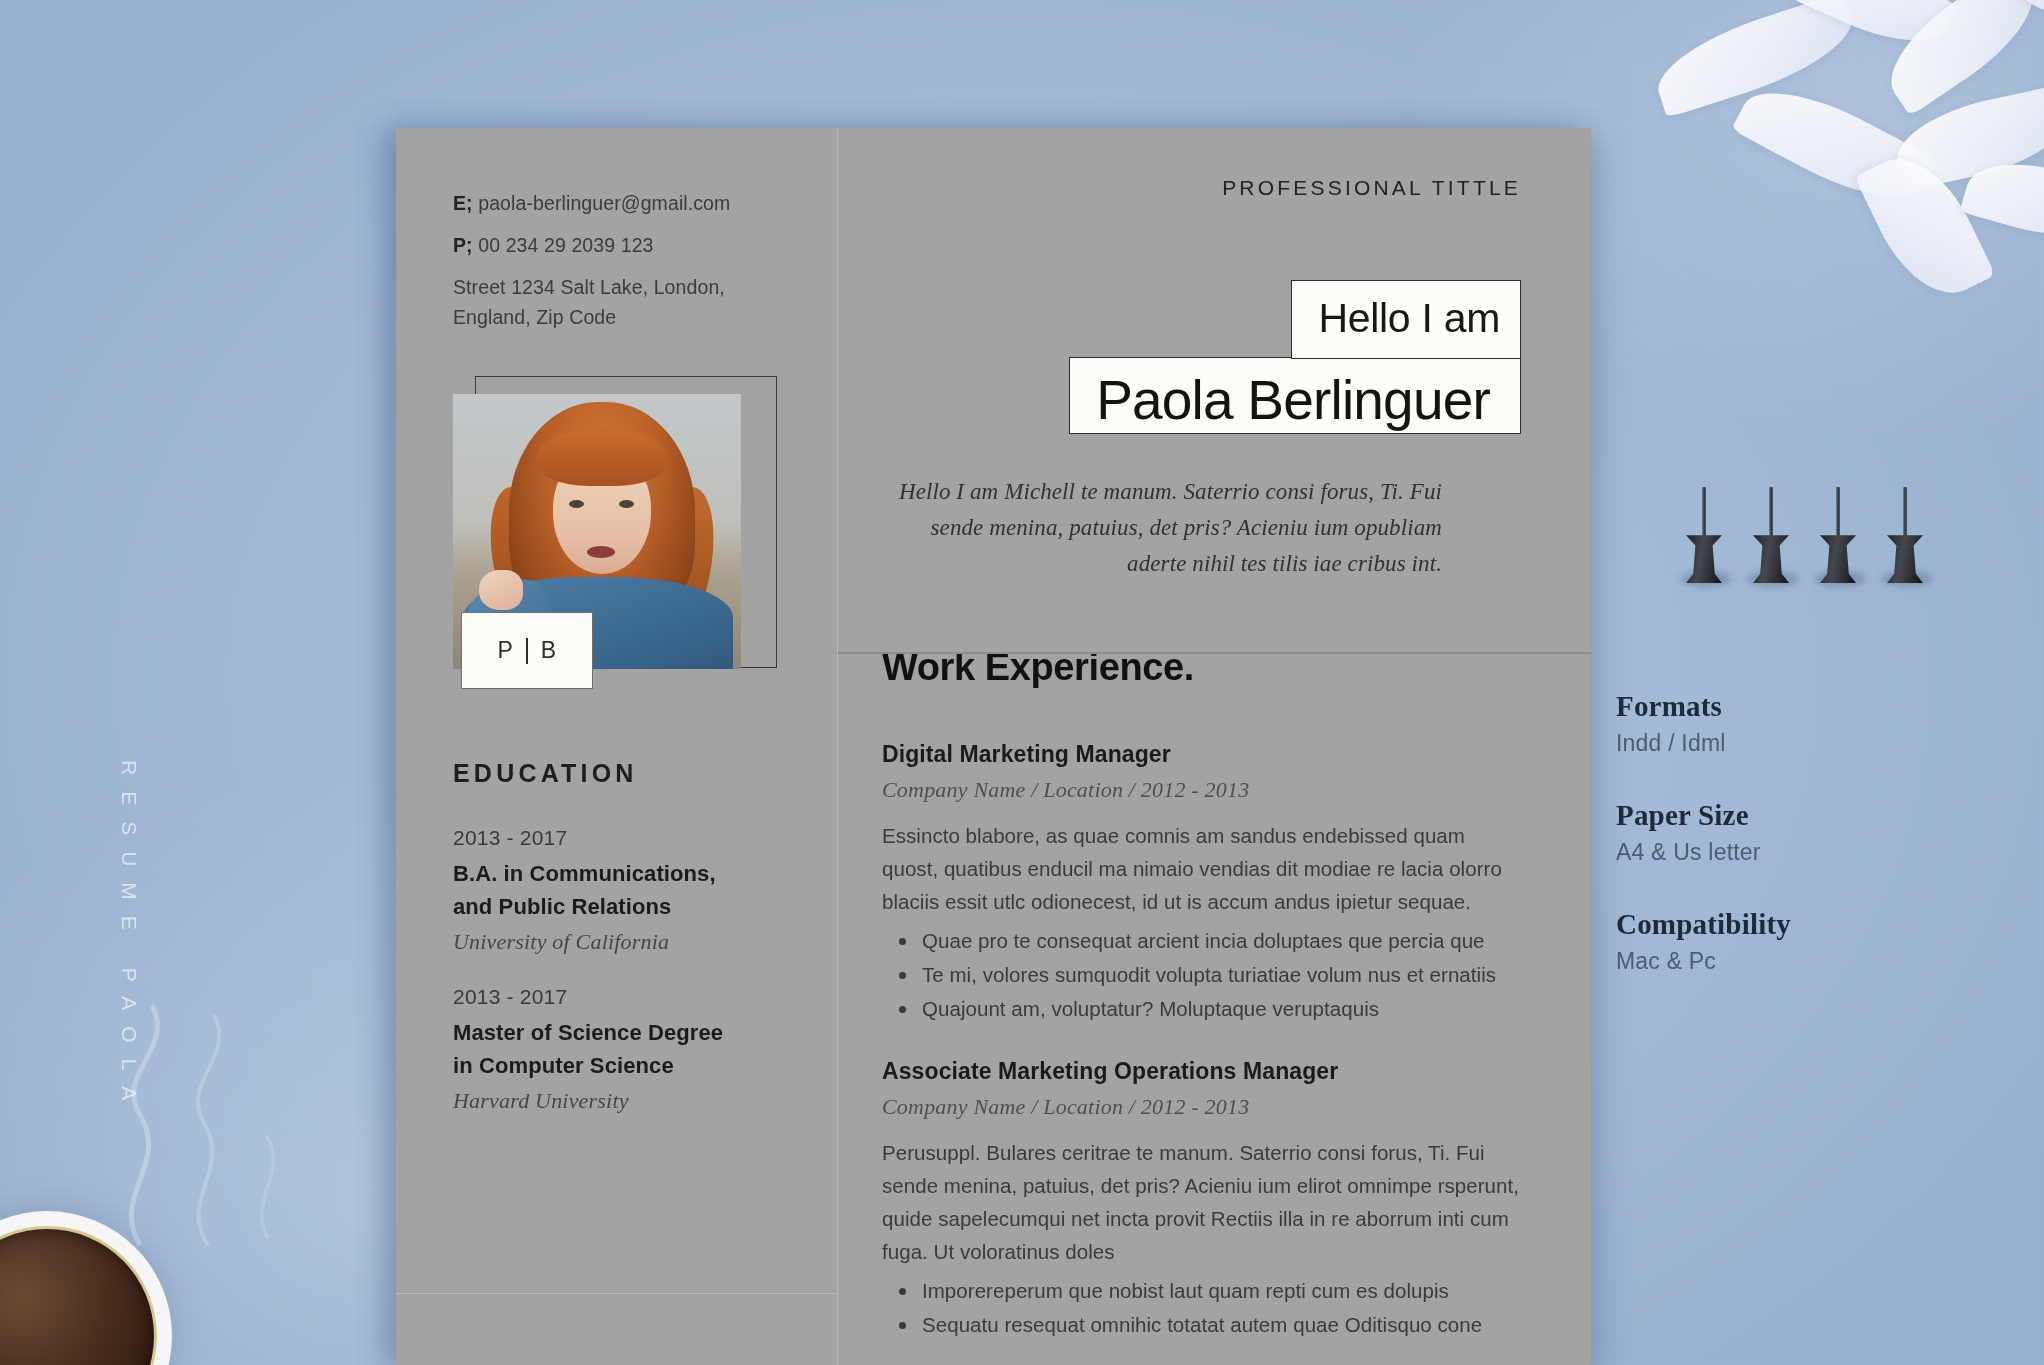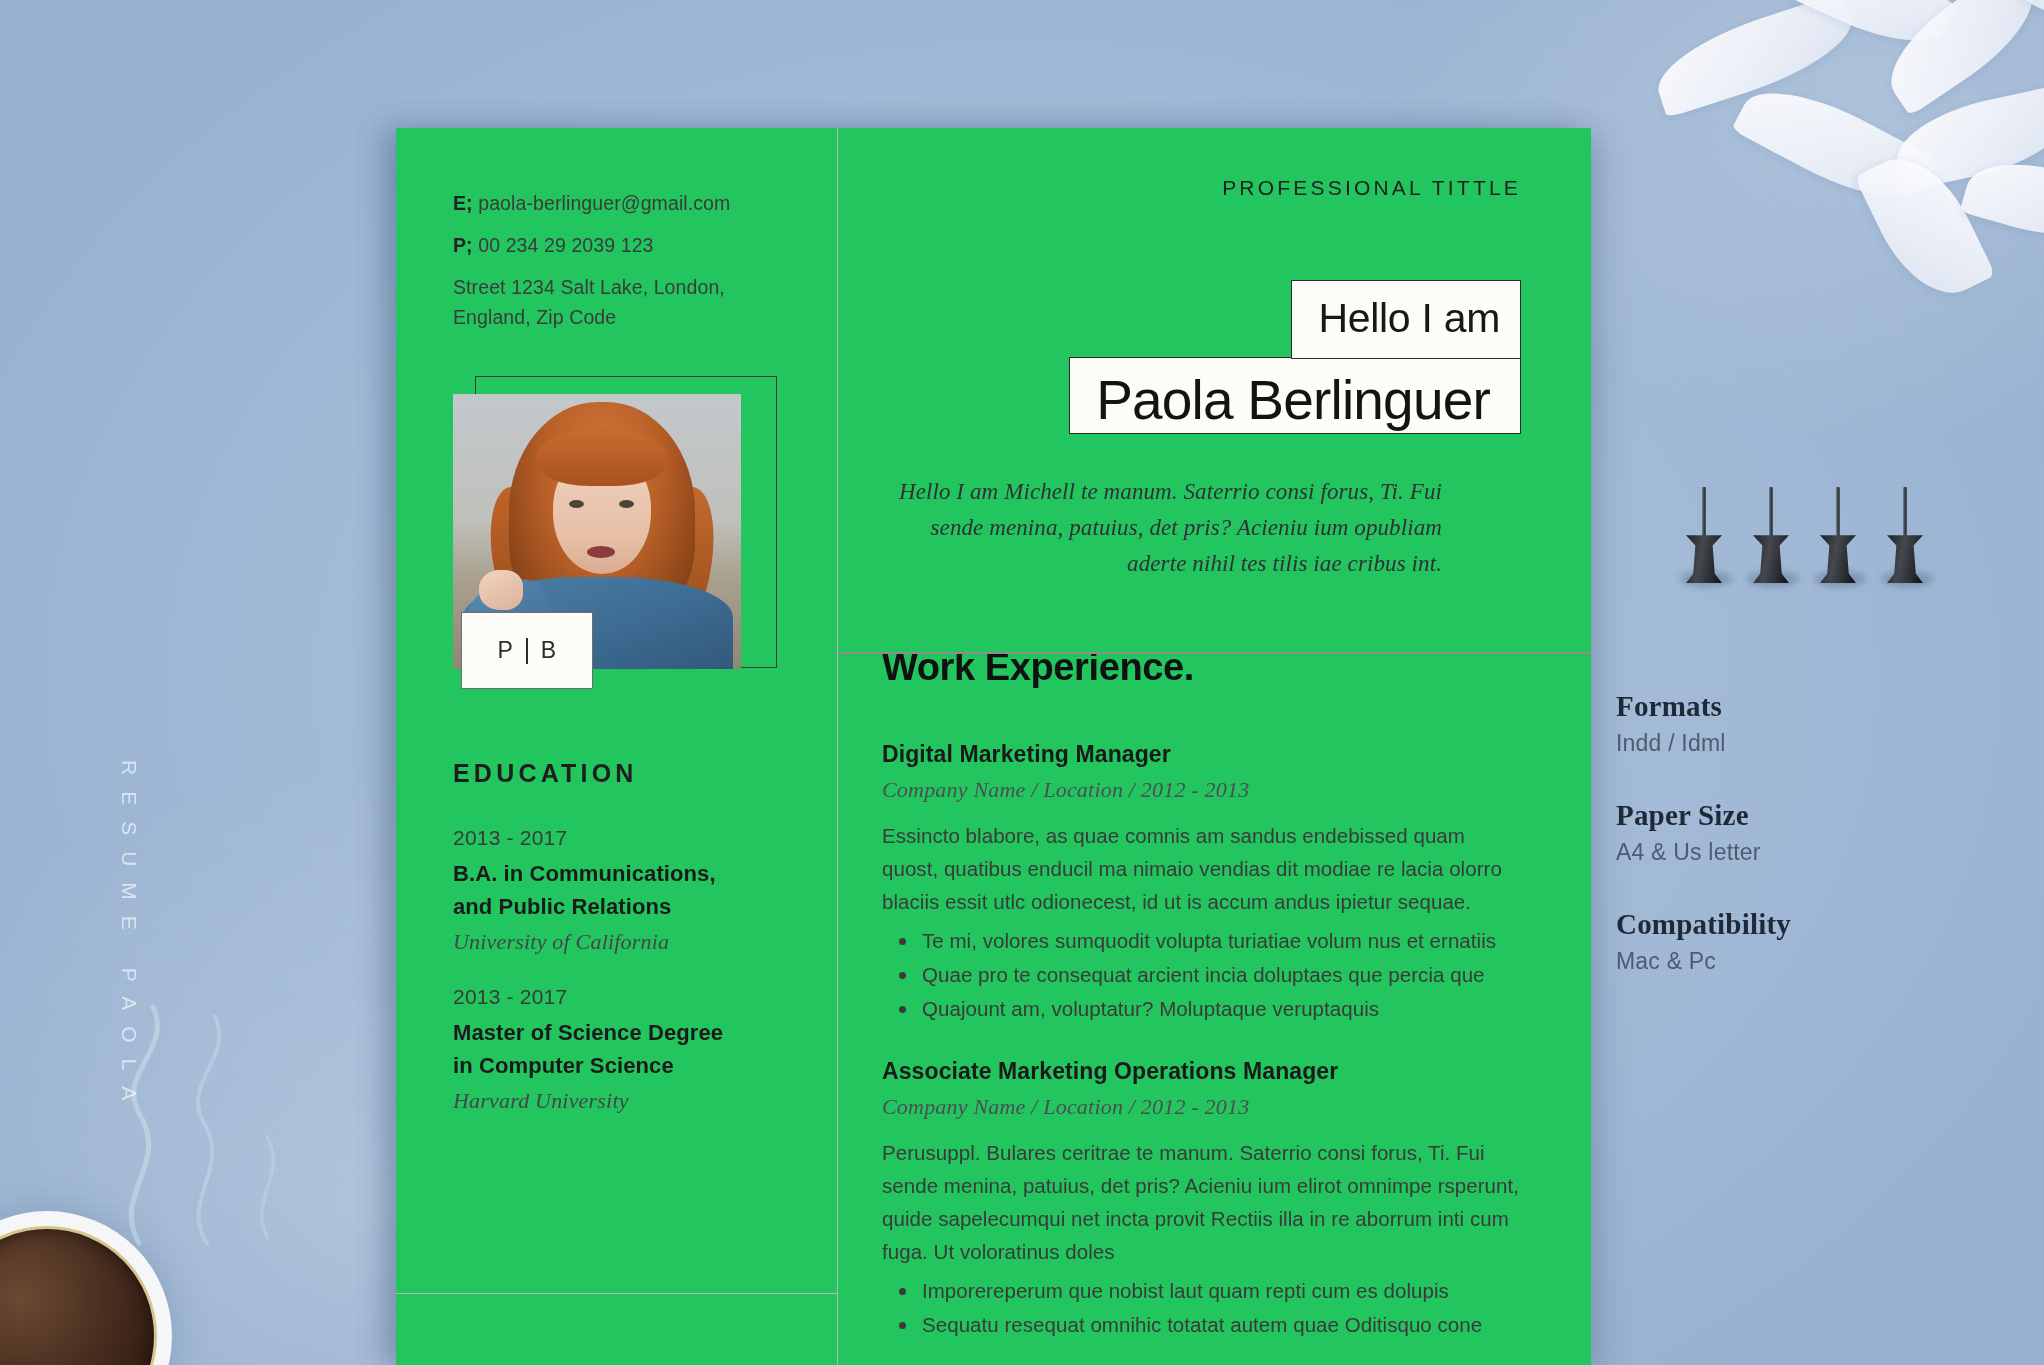--- a/index.html
+++ b/index.html
@@ -136,21 +136,21 @@
     font-size: 23px;
     color: #4e5c6e;
     letter-spacing: .2px;
   }
 
   
   #resume-page {
     position: absolute;
     left: 396px; top: 128px;
     width: 1195px; height: 1237px;
-    background: #22c55e;
+    background: #a3a3a3;
     box-shadow: -14px 0 26px rgba(45,70,105,.30), 10px 10px 30px rgba(45,70,105,.22);
     overflow: hidden;
     display: flex;
   }
   #page-edge {
     position: absolute;
     left: 396px; top: 128px;
     width: 7px; height: 1237px;
     background: linear-gradient(90deg, rgba(20,30,45,.62), rgba(20,30,45,.06));
   }
@@ -613,22 +613,22 @@
     </div>
 
     <div id="work">
       <div id="work-heading">Work Experience.</div>
 
       <div class="job">
         <div class="job-title">Digital Marketing Manager</div>
         <div class="job-meta">Company Name / Location  / 2012 - 2013</div>
         <div class="job-desc">Essincto blabore, as quae comnis am sandus endebissed quam quost, quatibus enducil ma nimaio vendias dit modiae re lacia olorro blaciis essit utlc odionecest, id ut is accum andus ipietur sequae.</div>
         <ul class="job-bullets">
+          <li>Quae pro te consequat arcient incia doluptaes que percia que</li>
           <li>Te mi, volores sumquodit volupta turiatiae volum nus et ernatiis</li>
-          <li>Quae pro te consequat arcient incia doluptaes que percia que</li>
           <li>Quajount am, voluptatur? Moluptaque veruptaquis</li>
         </ul>
       </div>
 
       <div class="job">
         <div class="job-title">Associate Marketing Operations Manager</div>
         <div class="job-meta">Company Name / Location  / 2012 - 2013</div>
         <div class="job-desc">Perusuppl. Bulares ceritrae te manum. Saterrio consi forus, Ti. Fui sende menina, patuius, det pris? Acieniu ium elirot omnimpe rsperunt, quide sapelecumqui net incta provit Rectiis illa in re aborrum inti cum fuga. Ut voloratinus doles</div>
         <ul class="job-bullets">
           <li>Imporereperum que nobist laut quam repti cum es dolupis</li>

